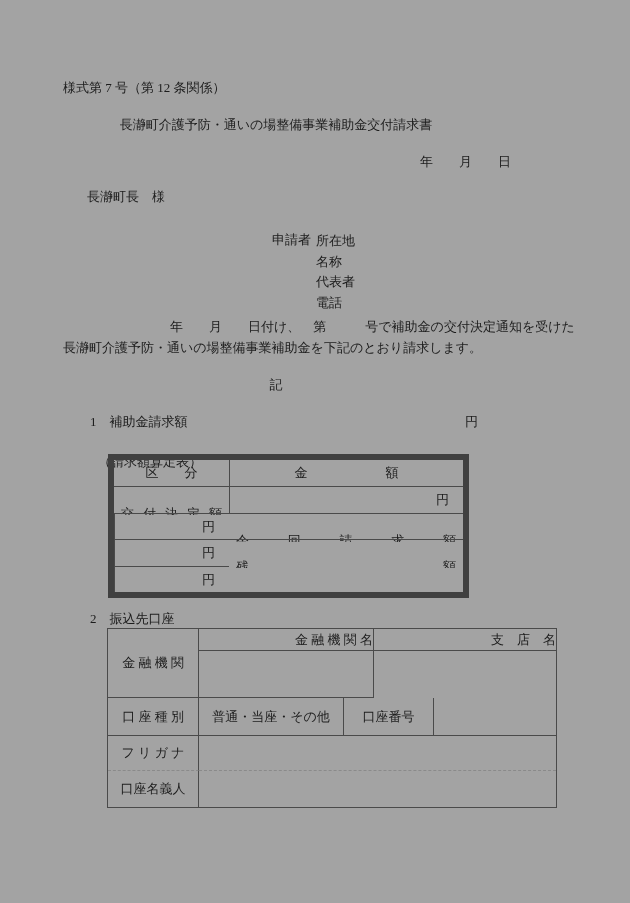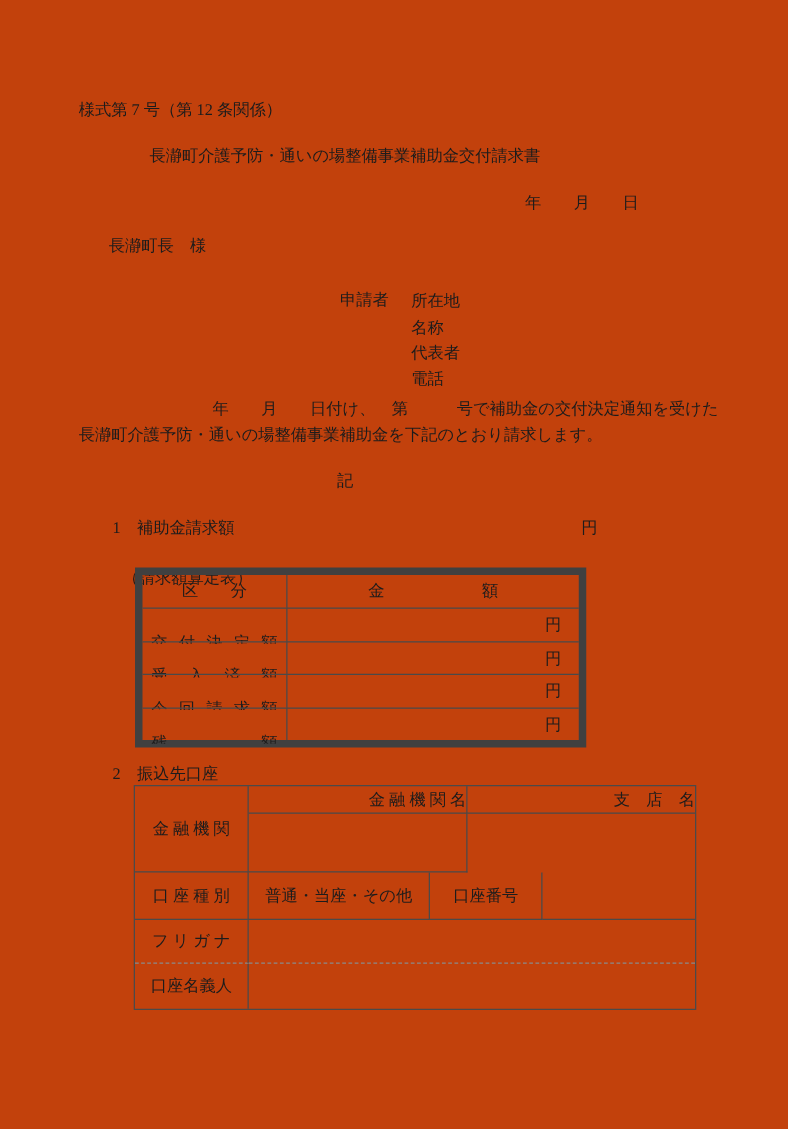--- a/index.html
+++ b/index.html
@@ -1,30 +1,30 @@
 <!DOCTYPE html>
 <html><head>
 <meta charset="utf-8">
 <style>
   html,body { margin:0; padding:0; background:#e8e8e8; }
   .page {
     position:relative;
     width:630px; height:903px;
     margin:0 auto;
-    background:#c2410c;
+    background:#a3a3a3;
     font-family:"Liberation Serif","DejaVu Serif",serif;
     font-size:13px;
     color:#1c1c1c;
     overflow:hidden;
   }
   .abs { position:absolute; white-space:pre; line-height:15px; }
   .center { left:0; width:552px; text-align:center; }
 
   
-  .applicant { position:absolute; left:272px; top:231px; display:flex; gap:18px; }
+  .applicant { position:absolute; left:272px; top:231px; display:flex; gap:5px; }
   .applicant .fields div { line-height:20.5px; }
 
   
   .t1 {
     position:absolute; left:108px; top:454px;
     width:361px;
     display:grid;
     grid-template-columns:115px 1fr;
     grid-template-rows:26px 26.5px 26.5px 26.5px 26.5px;
     border:6px solid #404040;
@@ -99,21 +99,20 @@
   <div class="abs" style="left:465px; top:414px;">円</div>
   <div class="abs" style="left:98px; top:454px;">（請求額算定表）</div>
 
   <div class="t1">
     <div class="c hd">区　　分</div>
     <div class="c hd c2">金　　　　　　額</div>
 
     <div class="c lab bt">交 付 決 定 額</div>
     <div class="c yen bt c2">円</div>
 
-    <div class="c lab bt">受 入 済 額</div>
     <div class="c yen bt c2">円</div>
 
     <div class="c lab bt">今 回 請 求 額</div>
     <div class="c yen bt c2">円</div>
 
     <div class="c lab bt">残 額</div>
     <div class="c yen bt c2">円</div>
   </div>
 
   <div class="abs" style="left:90px; top:611px;">2　振込先口座</div>

